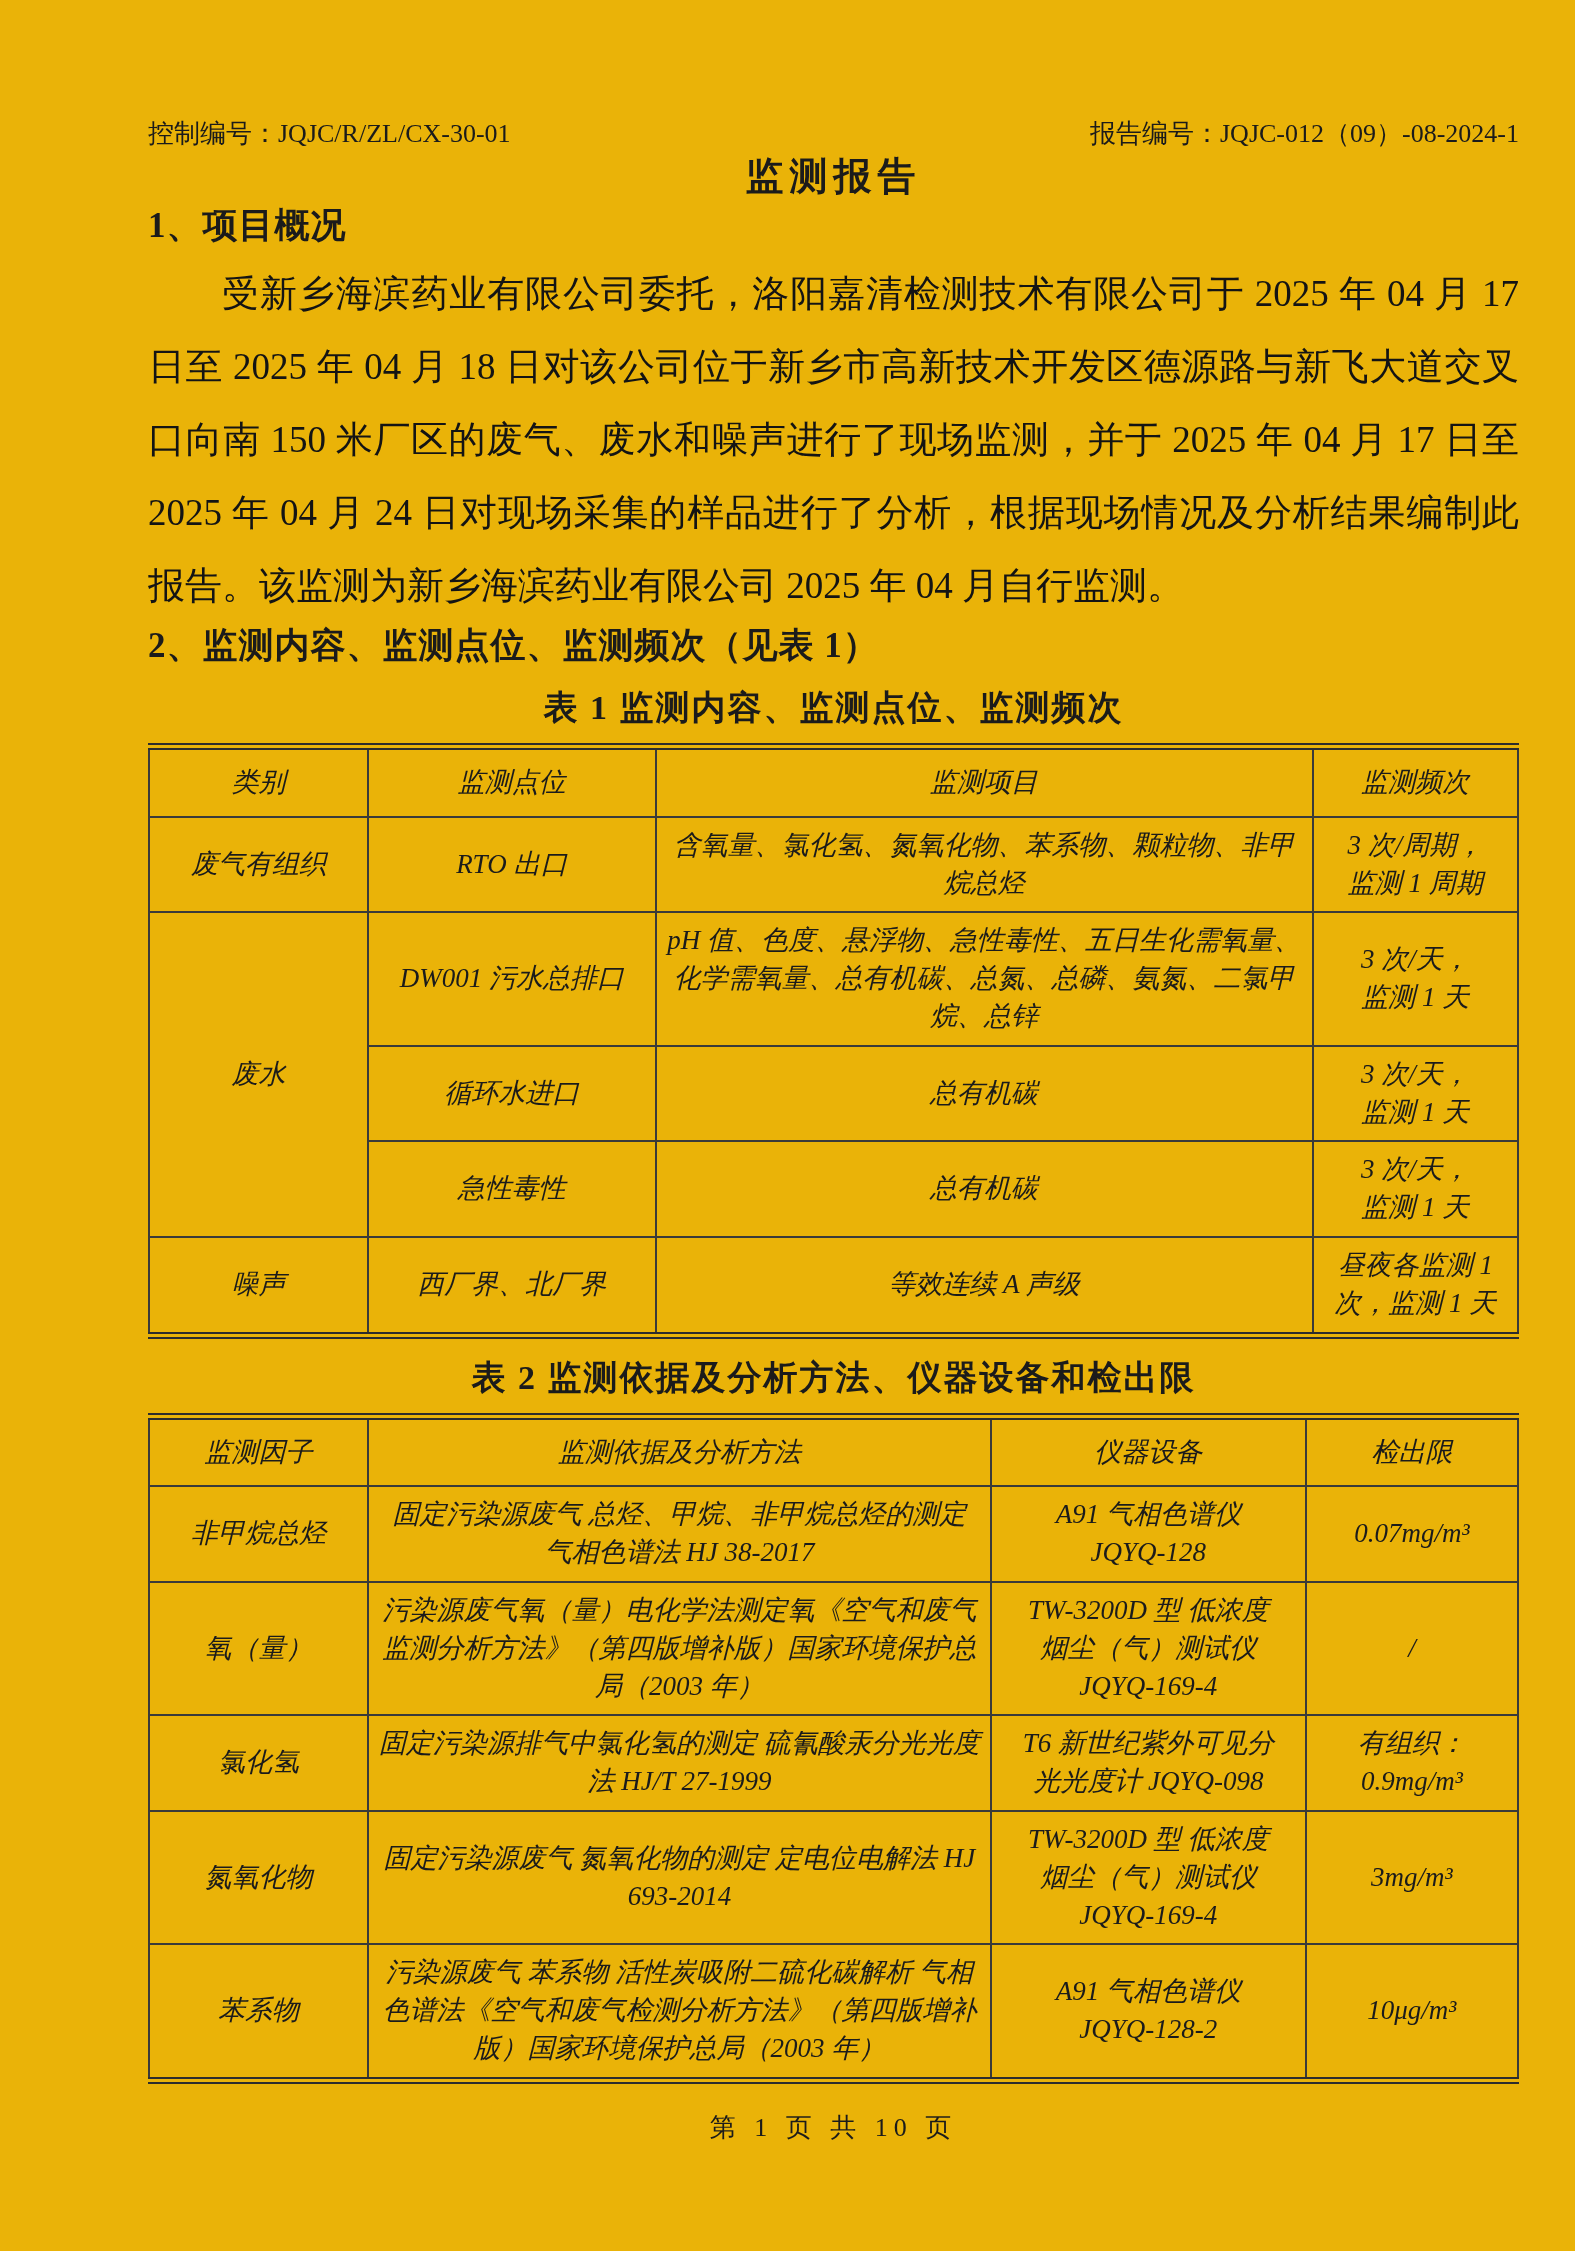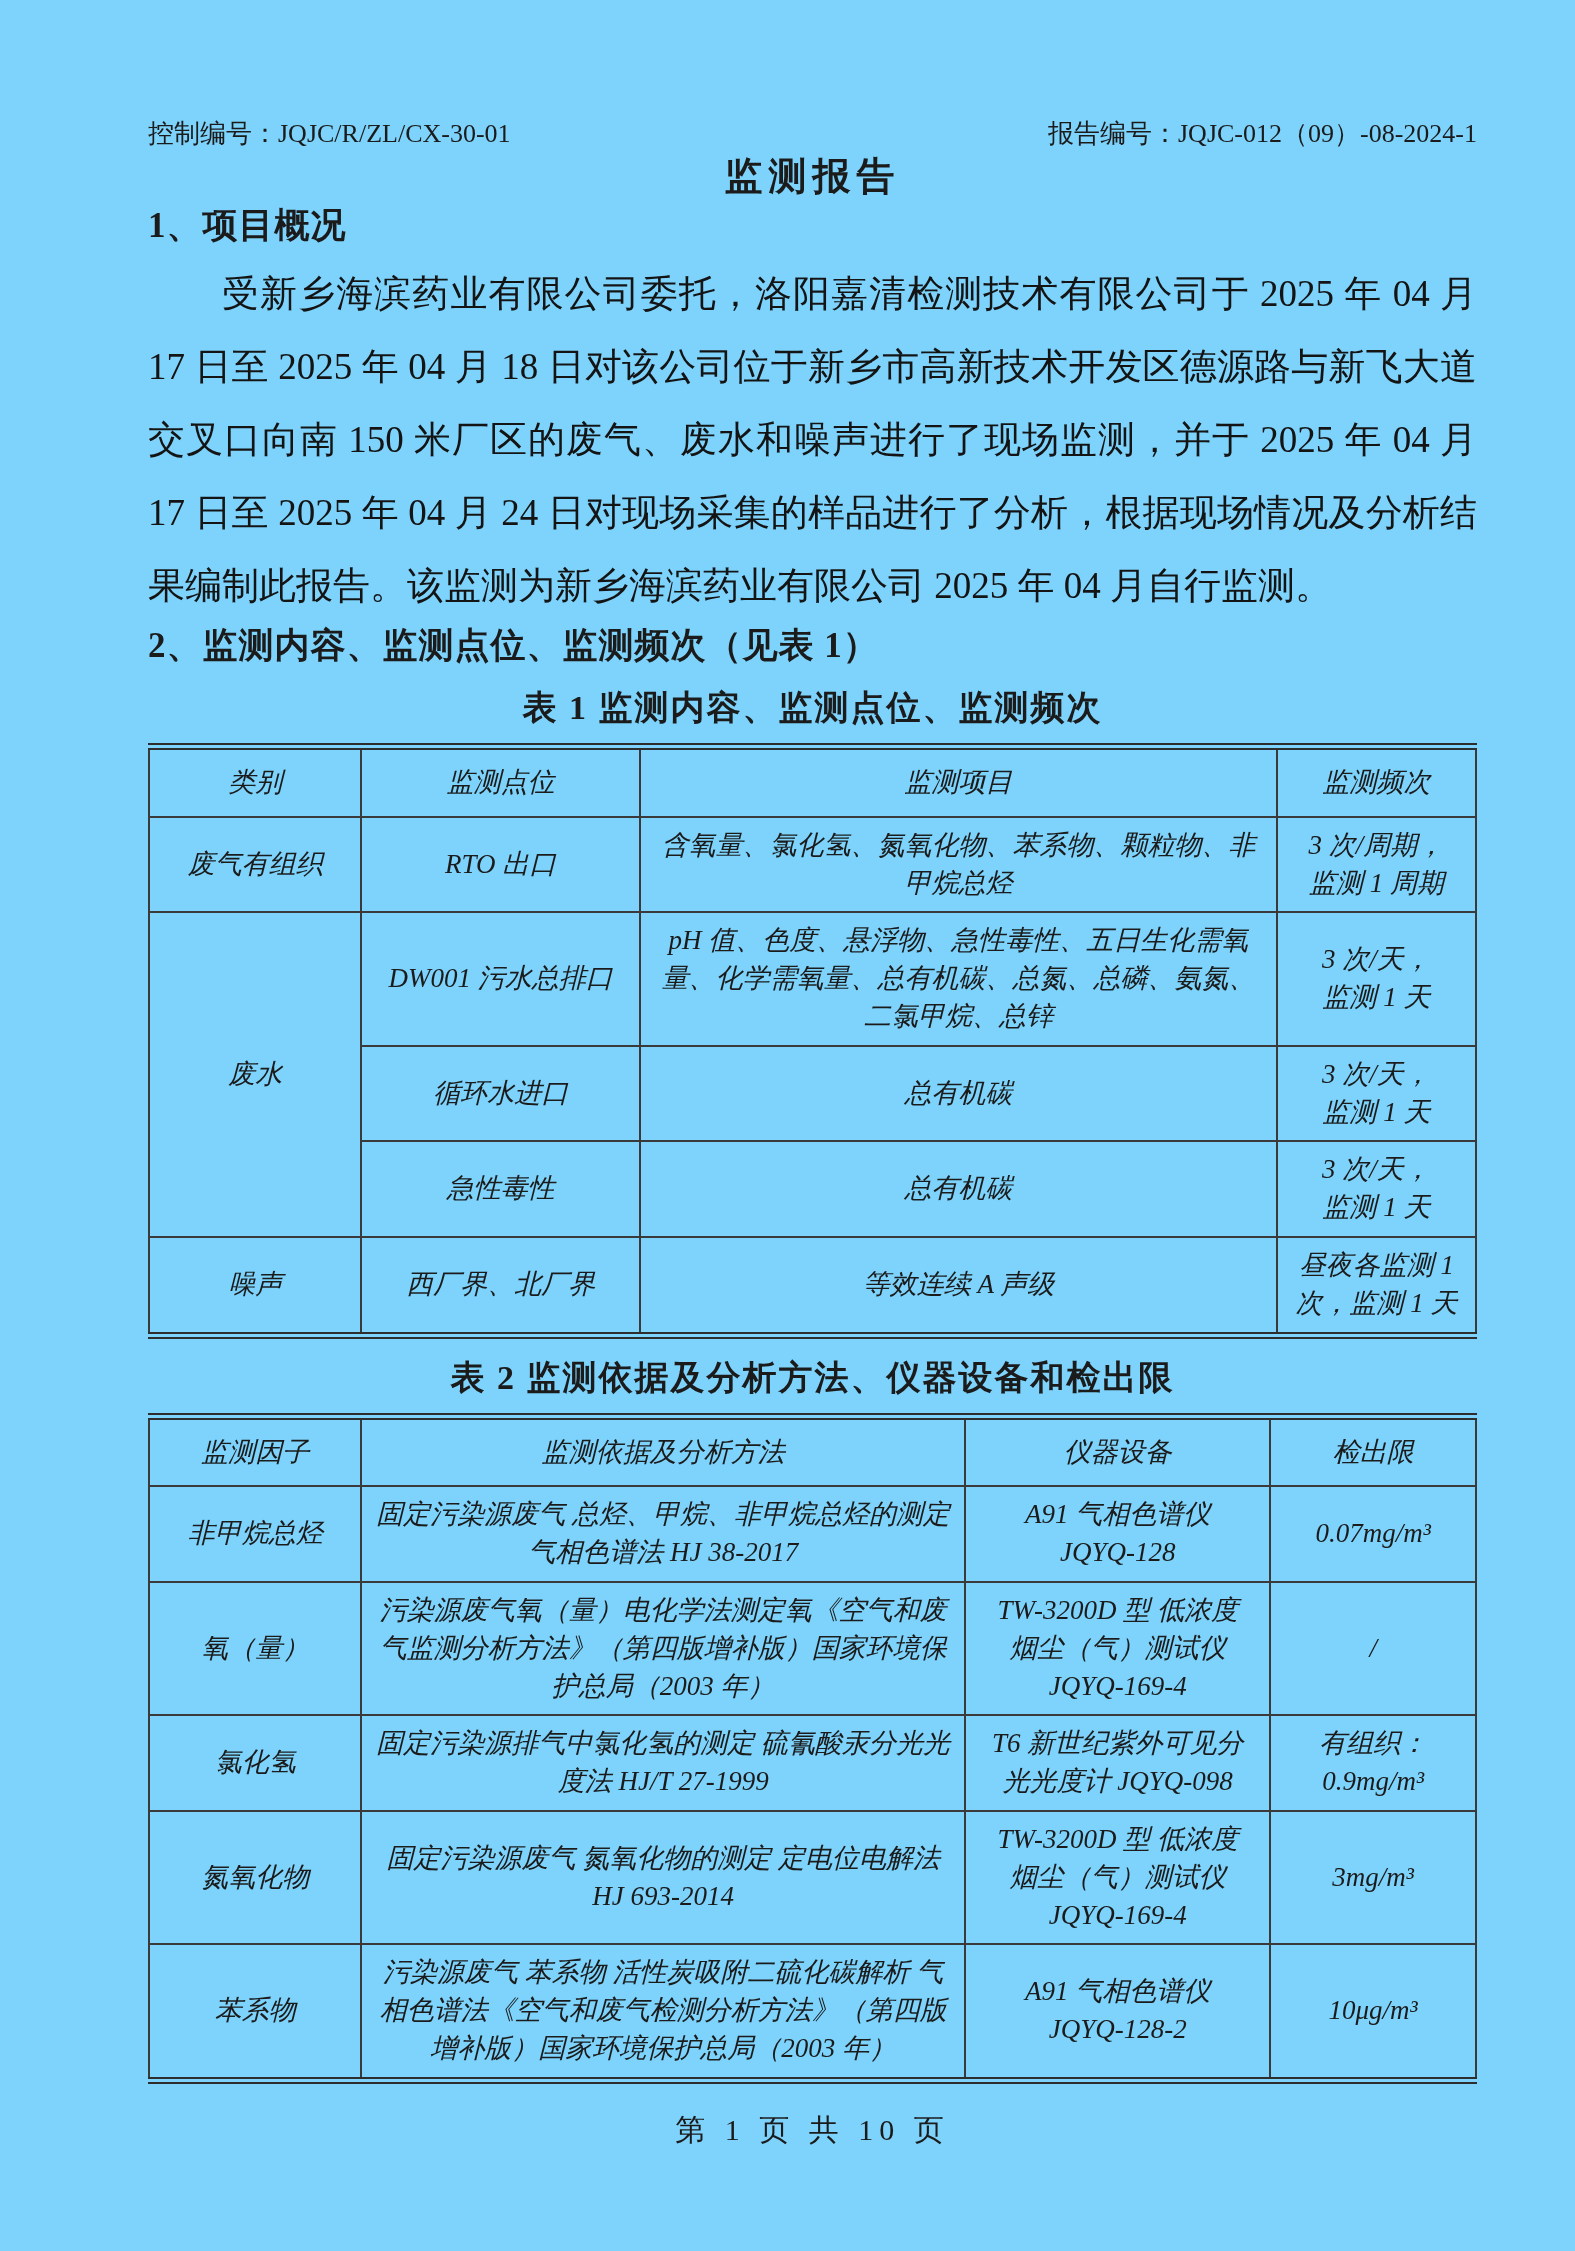--- a/index.html
+++ b/index.html
@@ -5,22 +5,22 @@
   html, body { margin: 0; padding: 0; }
   body {
     width: 1575px; height: 2251px;
     background: #e8e8e6;
     font-family: "Liberation Serif", "DejaVu Serif", serif;
     color: #1b1b1b;
   }
   .page {
     width: 1575px; height: 2251px;
     box-sizing: border-box;
-    background: #7dd3fc;
-    padding: 116px 98px 0 148px;
+    background: #eab308;
+    padding: 116px 56px 0 148px;
     position: relative;
   }
   .doc-header {
     display: flex;
     justify-content: space-between;
     align-items: baseline;
     font-size: 26px;
   }
   .doc-title {
     text-align: center;
@@ -66,21 +66,21 @@
     vertical-align: middle;
     padding: 9px 10px;
     white-space: pre-line;
     line-height: 1.4;
     font-weight: normal;
     color: #1b1b1b;
   }
   th { padding: 14px 10px; }
   .doc-footer {
     text-align: center;
-    font-size: 30px;
+    font-size: 26px;
     margin-top: 26px;
     letter-spacing: 6px;
   }
 </style>
 </head>
 <body>
 
 <div class="page">
 
   <div class="doc-header">

